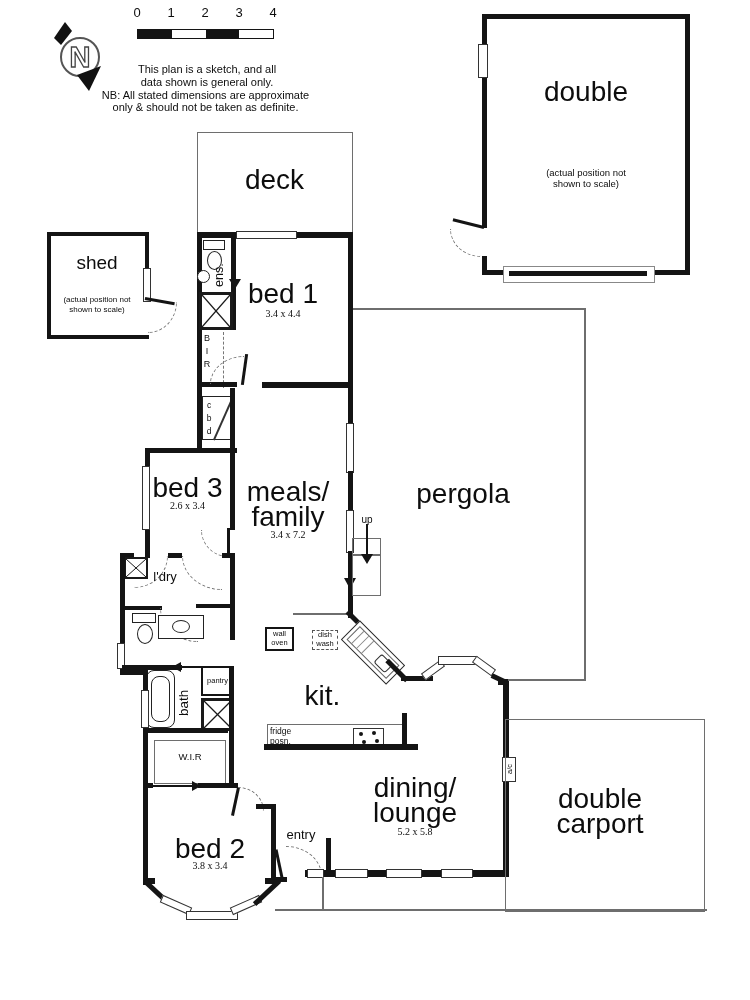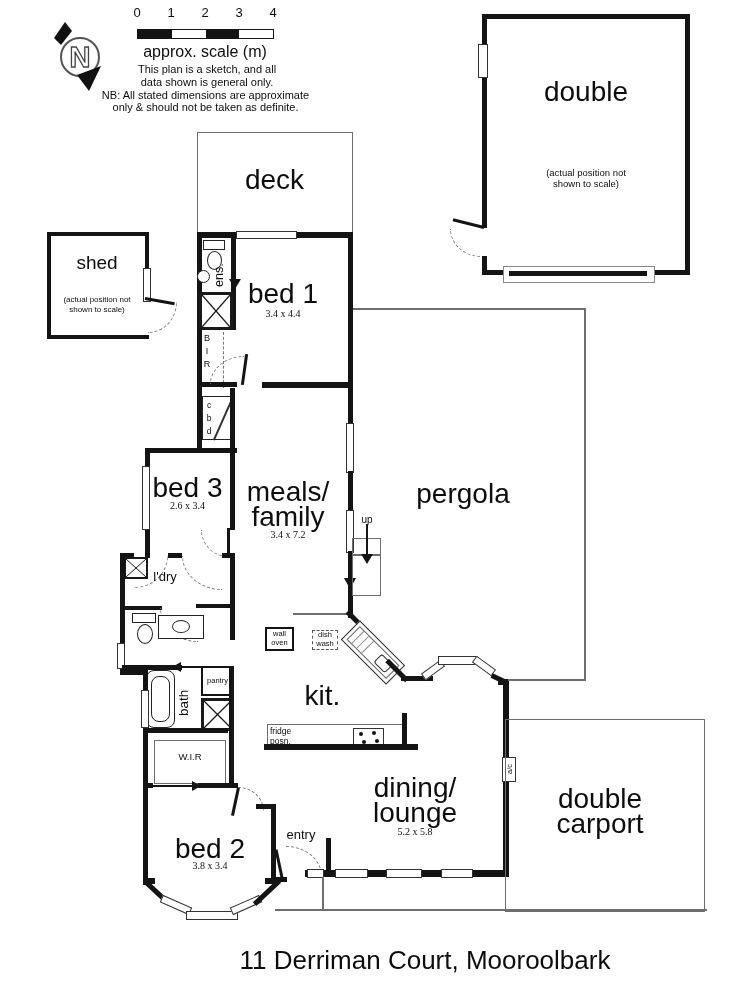--- a/index.html
+++ b/index.html
@@ -39,21 +39,20 @@
   <div class="lbl sm" style="left:164px;top:6px;width:14px">1</div>
   <div class="lbl sm" style="left:198px;top:6px;width:14px">2</div>
   <div class="lbl sm" style="left:232px;top:6px;width:14px">3</div>
   <div class="lbl sm" style="left:266px;top:6px;width:14px">4</div>
   <div class="bar" style="left:137px;top:29px;width:137px;height:10px">
     <div style="background:#141414"></div>
     <div style="background:#fff"></div>
     <div style="background:#141414"></div>
     <div style="background:#fff"></div>
   </div>
-  <div class="lbl" style="left:117px;top:43px;width:176px;font-size:16px">approx. scale (m)</div>
   <div class="lbl" style="left:117px;top:63px;width:180px;font-size:11px">This plan is a sketch, and all</div>
   <div class="lbl" style="left:117px;top:76px;width:180px;font-size:11px">data shown is general only.</div>
   <div class="lbl" style="left:88px;top:89px;width:235px;font-size:11px">NB: All stated dimensions are approximate</div>
   <div class="lbl" style="left:88px;top:101px;width:235px;font-size:11px">only &amp; should not be taken as definite.</div>
 
   <div class="w" style="left:482px;top:14px;width:208px;height:5px"></div>
   <div class="w" style="left:482px;top:14px;width:5px;height:214px"></div>
   <div class="w" style="left:482px;top:256px;width:5px;height:19px"></div>
   <div class="w" style="left:685px;top:14px;width:5px;height:261px"></div>
   <div class="w" style="left:482px;top:270px;width:26px;height:5px"></div>
@@ -270,15 +269,14 @@
   <div class="wn" style="left:386px;top:869px;width:36px;height:9px"></div>
   <div class="wn" style="left:441px;top:869px;width:32px;height:9px"></div>
 
   <div class="tl" style="left:322px;top:877px;width:2px;height:34px"></div>
   <div class="tl" style="left:275px;top:909px;width:432px;height:2px"></div>
 
   <div class="t" style="left:505px;top:719px;width:200px;height:193px"></div>
   <div class="lbl rn" style="left:545px;top:783px;width:110px">double</div>
   <div class="lbl rn" style="left:545px;top:808px;width:110px">carport</div>
 
-  <div class="lbl" style="left:150px;top:946px;width:550px;font-size:26px">11 Derriman Court, Mooroolbark</div>
 
 </div>
 
 </body></html>

